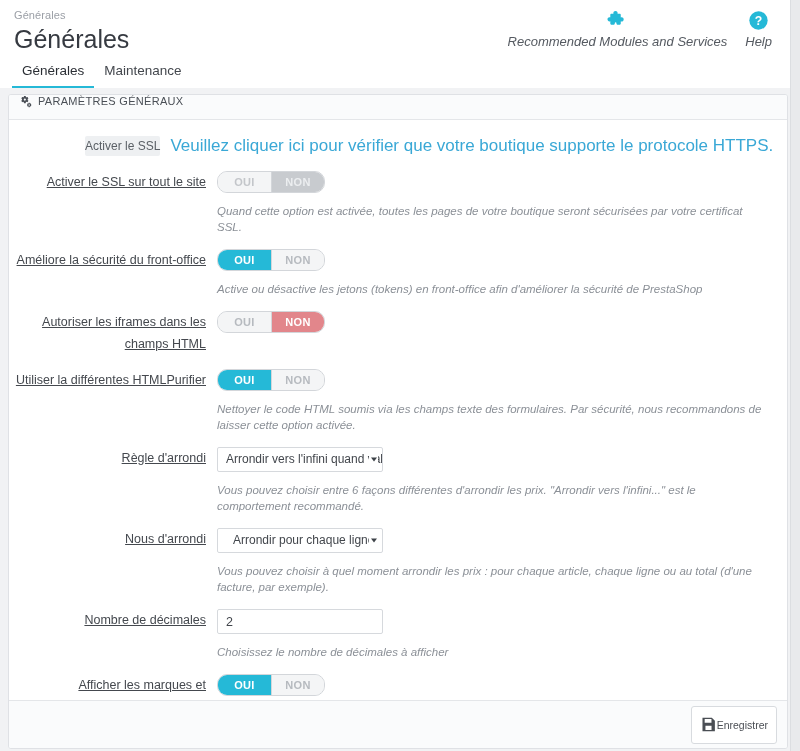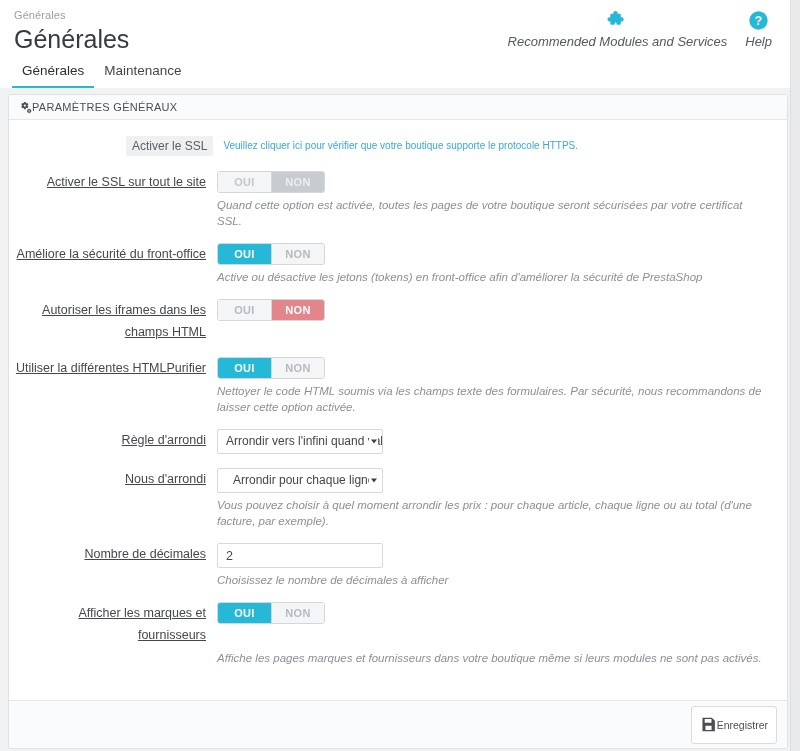--- a/index.html
+++ b/index.html
@@ -115,22 +115,23 @@
     height: 655px;
     position: relative;
     overflow: hidden;
   }
 
   .panel-head {
     height: 25px;
     background: #fafbfc;
     border-bottom: 1px solid #e4e6e9;
     display: flex;
-    align-items: center;
+    align-items: flex-start;
     padding: 0 10px;
+    gap: 6px;
   }
   .panel-head .ph-title {
     font-size: 11px;
     color: #4a4f56;
     letter-spacing: .3px;
     font-weight: 400;
   }
   .gear-ico { display: flex; align-items: center; }
 
   .panel-body {
@@ -154,55 +155,55 @@
     line-height: 22px;
     text-decoration: underline;
   }
   .fctrl { flex: 1; padding-right: 14px; }
 
   .hint {
     font-size: 11.5px;
     font-style: italic;
     color: #8b9097;
     line-height: 16px;
-    margin-top: 4px;
+    margin-top: 10px;
     padding-left: 208px;
     padding-right: 18px;
   }
 
   .row-block { margin-bottom: 14px; }
 
   
   .ssl-row {
     display: flex;
     align-items: center;
     padding-left: 0;
     margin-bottom: 15px;
   }
   .ssl-tag {
     background: #eef0f2;
     color: #5b6066;
     font-size: 12px;
-    padding: 2px 6px;
+    padding: 2px 0;
     border-radius: 2px;
-    margin-left: 117px;
+    margin-left: 76px;
     line-height: 16px;
   }
   .ssl-link {
     color: #3aa8d6;
-    font-size: 10px;
+    font-size: 17px;
     margin-left: 10px;
     cursor: pointer;
     line-height: 16px;
   }
 
   
   .toggle {
     display: inline-flex;
-    border-radius: 3px;
+    border-radius: 10px;
     overflow: hidden;
     border: 1px solid #d3d6da;
     height: 22px;
     background: #f4f5f6;
   }
   .toggle .opt {
     width: 53px;
     text-align: center;
     font-size: 11px;
     font-weight: bold;
@@ -428,20 +429,21 @@
         <div class="row-block">
           <div class="frow">
             <div class="flabel">Règle d'arrondi</div>
             <div class="fctrl">
               <div class="sel w-roundrule">
                 <span class="sel-text">Arrondir vers l'infini quand valeur à m</span>
                 <span class="arrow"></span>
               </div>
             </div>
           </div>
+          <div class="hint">Vous pouvez choisir entre 6 façons différentes d'arrondir les prix. "Arrondir vers l'infini..." est le comportement recommandé.</div>
         </div>
 
         <div class="row-block">
           <div class="frow">
             <div class="flabel">Nous d'arrondi</div>
             <div class="fctrl">
               <div class="sel w-roundtype">
                 <span class="sel-text">Arrondir pour chaque ligne</span>
                 <span class="arrow"></span>
               </div>

